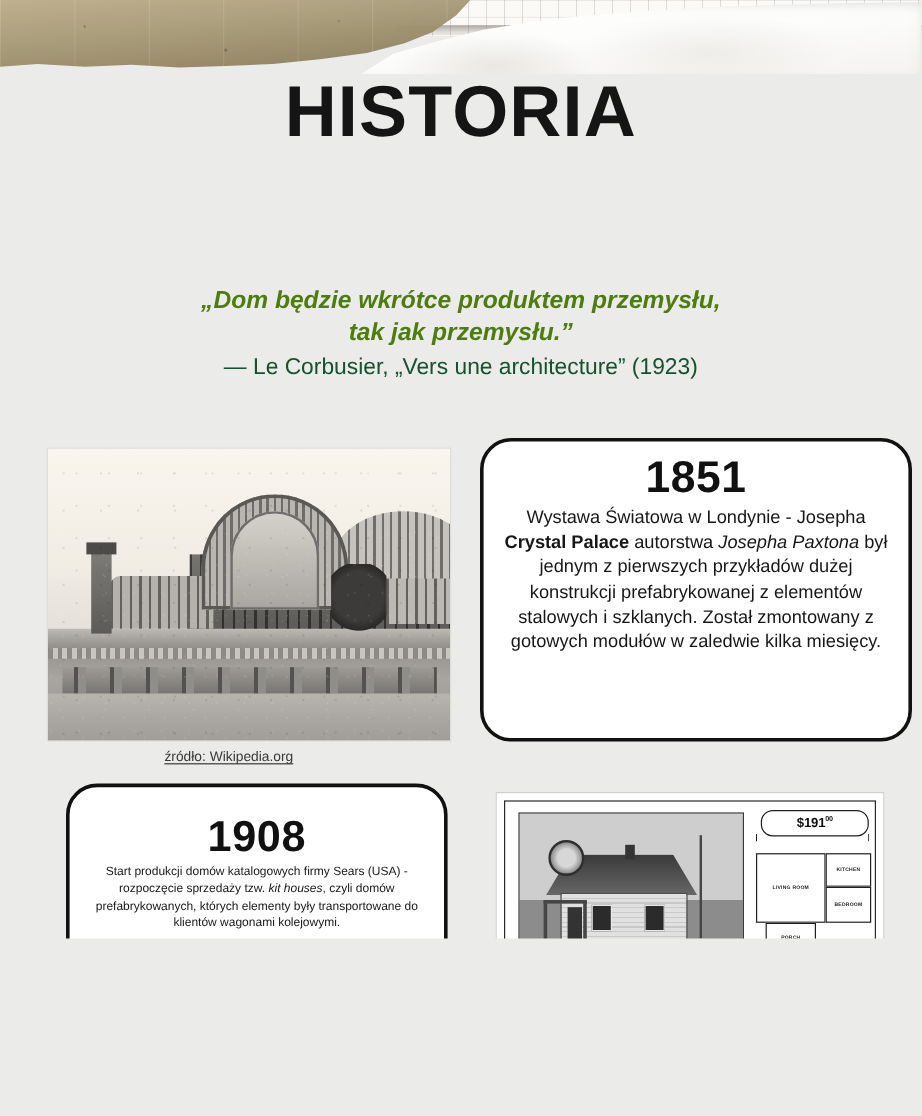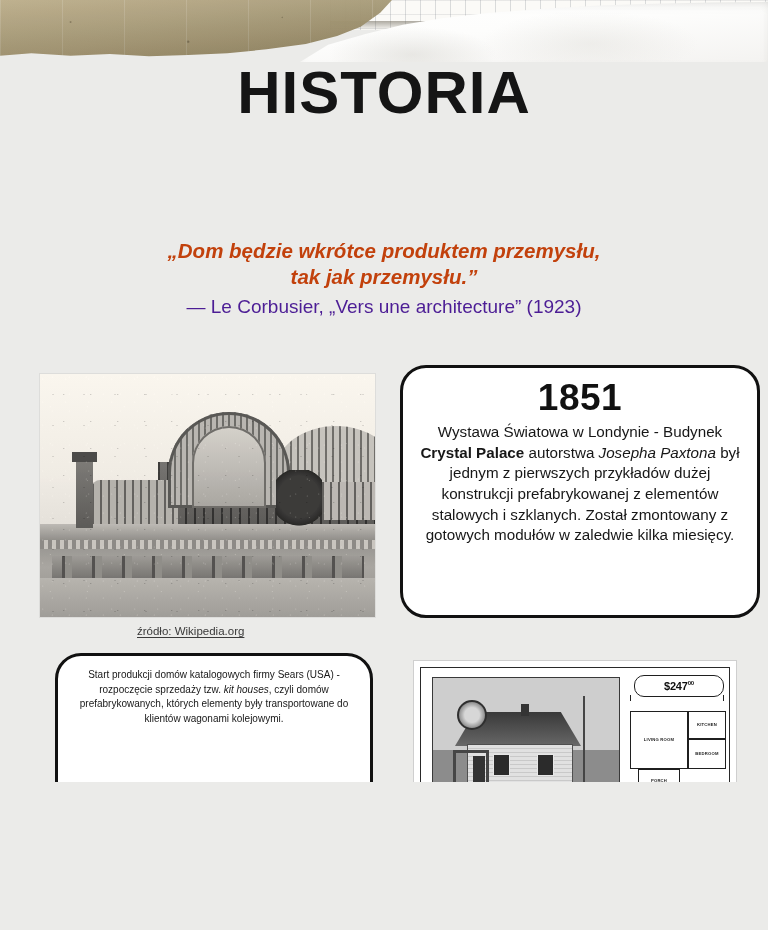--- a/index.html
+++ b/index.html
@@ -68,24 +68,24 @@
     font-family:"Liberation Sans", sans-serif;
     line-height:1;
   }
   #title-line1{top:63px;font-size:60px;letter-spacing:1px;}
   #title-line2{top:140px;font-size:60px;letter-spacing:1px;}
 
   
   .quote{position:absolute;left:74px;width:620px;top:238px;text-align:center;}
   .quote-text{
     font-style:italic;font-weight:700;font-size:20.5px;line-height:1.28;
-    color:#c2410c;margin:0;
+    color:#4d7c0f;margin:0;
   }
   .quote-attr{
-    font-size:19px;font-weight:500;color:#4c1d95;margin:5px 0 0;line-height:1.3;
+    font-size:19px;font-weight:500;color:#14532d;margin:5px 0 0;line-height:1.3;
   }
 
   
   .photo{position:absolute;overflow:hidden;background:#f3f1ec;}
 
   
   #photo-crystal-palace{
     left:40px;top:374px;width:335px;height:243px;
     filter:grayscale(1) contrast(1.04) sepia(.12);
     box-shadow:0 0 0 1px rgba(0,0,0,.06);
@@ -322,24 +322,25 @@
     <div class="cp-tower-top"></div>
     <div class="cp-tree"></div>
     <div class="cp-fount"></div>
     <div class="cp-grass2"></div>
     <div class="cp-grain"></div>
   </div>
   <div class="source" id="source-wikipedia">źródło: Wikipedia.org</div>
 
   <div class="card" id="card-1851">
     <div class="card-year">1851</div>
-    <p class="card-body"><span>Wystawa Światowa w Londynie - Budynek </span><b>Crystal Palace</b><span> autorstwa </span><i>Josepha Paxtona</i><span> był jednym z pierwszych przykładów dużej konstrukcji prefabrykowanej z elementów stalowych i szklanych. Został zmontowany z gotowych modułów w zaledwie kilka miesięcy.</span></p>
+    <p class="card-body"><span>Wystawa Światowa w Londynie - Josepha </span><b>Crystal Palace</b><span> autorstwa </span><i>Josepha Paxtona</i><span> był jednym z pierwszych przykładów dużej konstrukcji prefabrykowanej z elementów stalowych i szklanych. Został zmontowany z gotowych modułów w zaledwie kilka miesięcy.</span></p>
   </div>
 
   <div class="card" id="card-1908">
+    <div class="card-year">1908</div>
     <p class="card-body"><span>Start produkcji domów katalogowych firmy Sears (USA) - rozpoczęcie sprzedaży tzw. </span><i>kit houses</i><span>, czyli domów prefabrykowanych, których elementy były transportowane do klientów wagonami kolejowymi.</span></p>
   </div>
 
   <div class="photo" id="photo-sears-catalog">
     <div class="sc-frame"></div>
 
     <div class="sc-photo">
       <div class="sc-tree"></div>
       <div class="sc-roof"></div>
       <div class="sc-chimney"></div>
@@ -350,21 +351,21 @@
       <div class="sc-porch"></div>
       <div class="sc-seal"></div>
     </div>
 
     <div class="sc-caption-bar"></div>
     <div class="sc-textblock sc-tb1"></div>
     <div class="sc-textblock sc-tb2"></div>
     <div class="sc-textblock sc-tb3"></div>
 
     <div class="sc-price">
-      <span>$<span>247</span><sup>00</sup></span>
+      <span>$<span>191</span><sup>00</sup></span>
     </div>
     <div class="sc-dim"></div>
 
     <div class="sc-plan">
       <div class="sc-room sc-living">
         <span>
             <span>LIVING ROOM</span>
           </span>
       </div>
       <div class="sc-room sc-kitchen">

